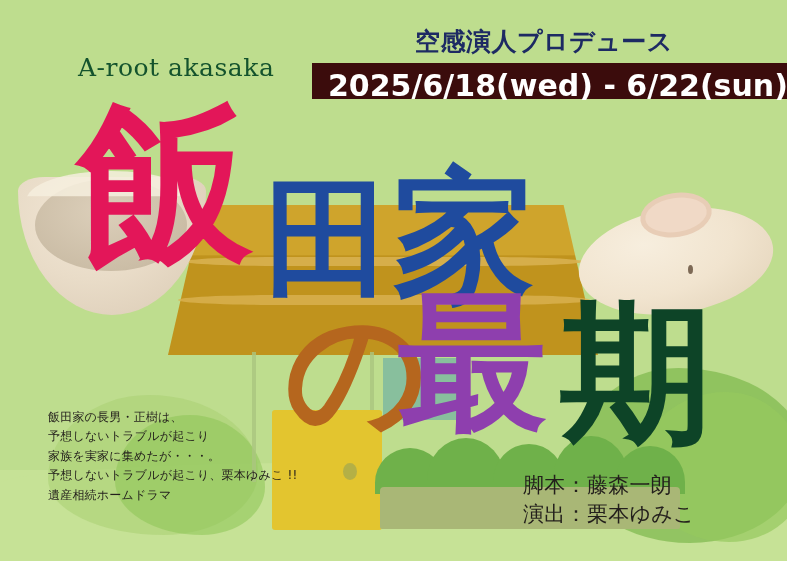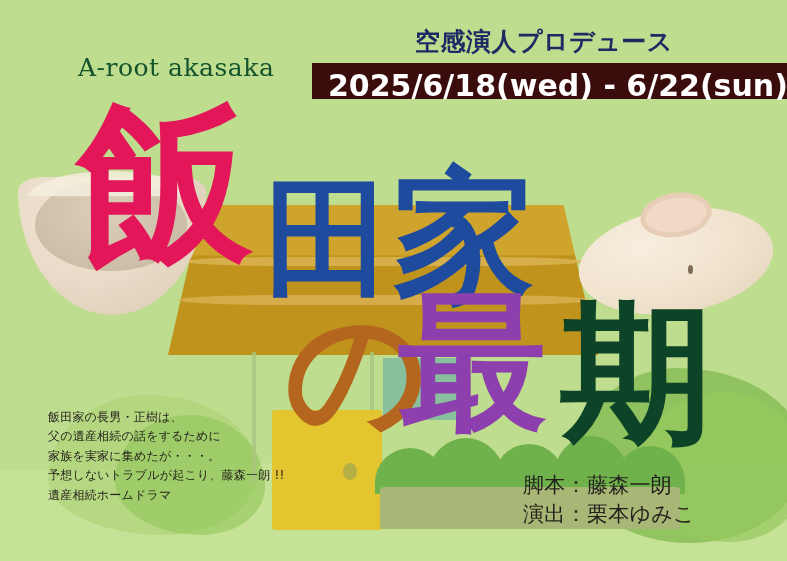--- a/index.html
+++ b/index.html
@@ -259,23 +259,23 @@
 
   <div class="glyph" id="t-han" style="color: rgb(227, 22, 89);">飯</div>
   <div class="glyph" id="t-ta" style="color: rgb(31, 75, 158);">田</div>
   <div class="glyph" id="t-ka" style="color: rgb(31, 75, 158);">家</div>
   <div class="glyph" id="t-no" style="color: rgb(181, 102, 30);">の</div>
   <div class="glyph" id="t-sai" style="color: rgb(142, 63, 174);">最</div>
   <div class="glyph" id="t-ki" style="color: rgb(13, 68, 39);">期</div>
 
   <div class="layer" id="synopsis">
     <div>飯田家の長男・正樹は、</div>
-    <div>父の遺産相続の話をするために</div>
+    <div>予想しないトラブルが起こり</div>
     <div>家族を実家に集めたが・・・。</div>
-    <div>予想しないトラブルが起こり、藤森一朗 !!</div>
+    <div>予想しないトラブルが起こり、栗本ゆみこ !!</div>
     <div>遺産相続ホームドラマ</div>
   </div>
 
   <div class="layer" id="credits">
     <div>脚本：藤森一朗</div>
     <div>演出：栗本ゆみこ</div>
   </div>
 
 </div>
 

